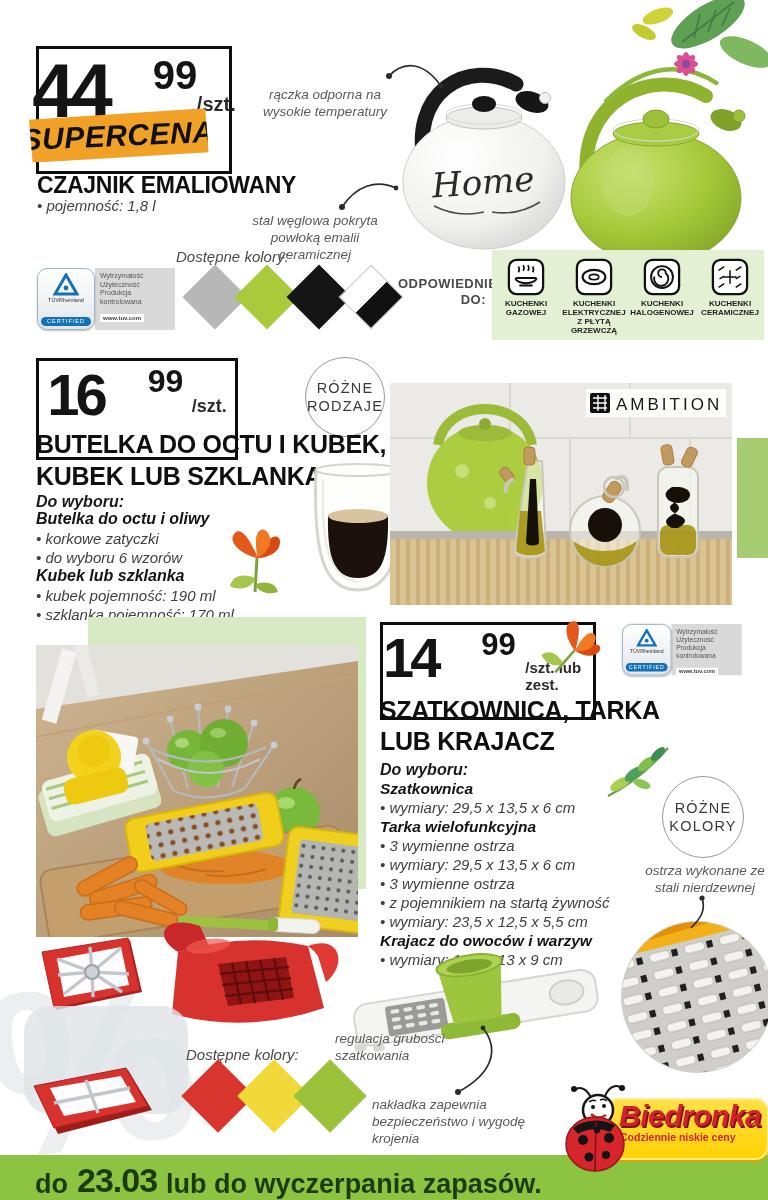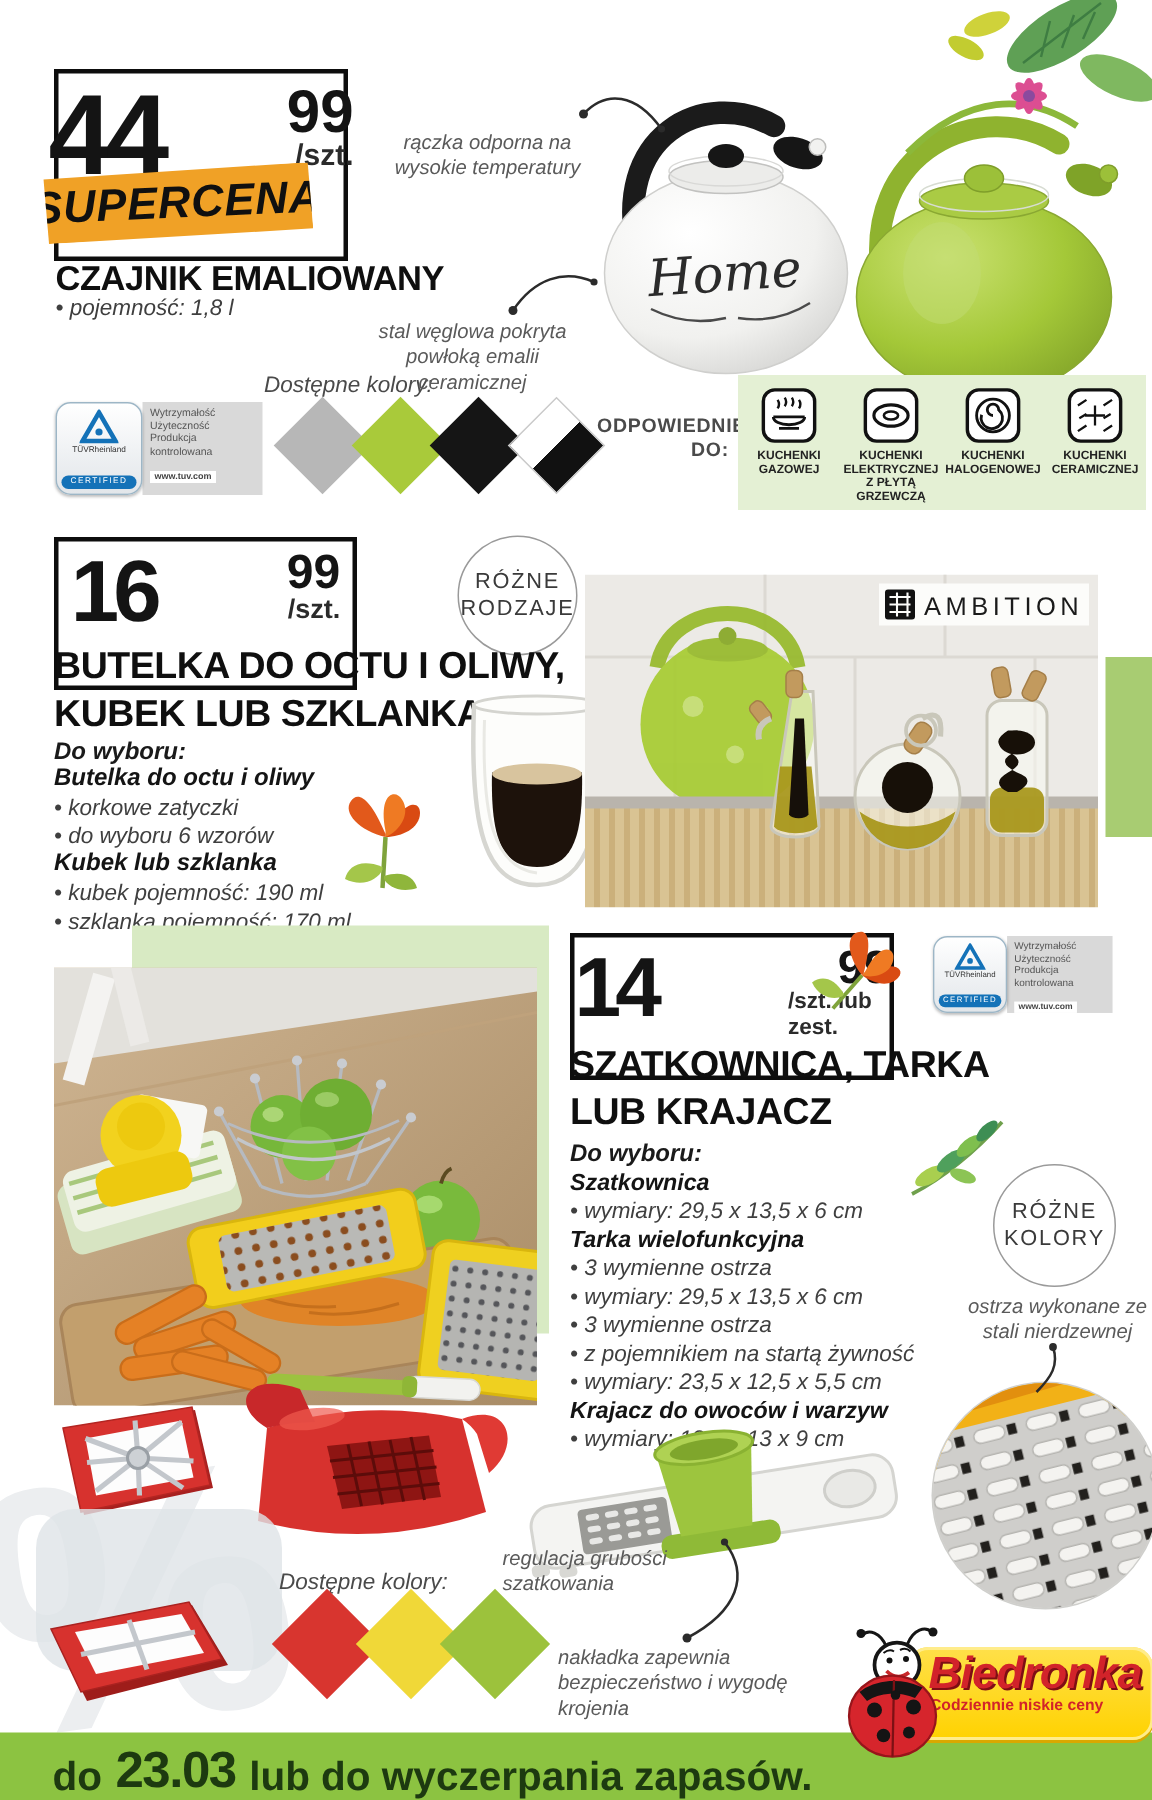--- a/index.html
+++ b/index.html
@@ -4,21 +4,21 @@
 <style>
   html,body{margin:0;padding:0;background:#fff;}
   #page{position:relative;width:768px;height:1200px;background:#fff;overflow:hidden;
         font-family:"Liberation Sans",sans-serif;color:#222;}
   .abs{position:absolute;}
 
   
   .pricebox{background:#fff;border:3px solid #0d0d0d;display:flex;align-items:flex-start;
             justify-content:center;padding-top:6px;gap:40px;}
   .p-main{font-weight:bold;color:#141414;letter-spacing:-4px;line-height:0.95;}
-  .p-col{display:flex;flex-direction:column;align-items:flex-end;margin-left:4px;}
+  .p-col{display:flex;flex-direction:column;align-items:flex-start;margin-left:4px;}
   .p-cents{font-weight:bold;color:#141414;line-height:0.9;}
   .p-unit{font-weight:bold;color:#2b2b2b;margin-left:44px;}
 
   .badge-supercena{background:#F0A126;color:#101010;font-weight:bold;font-style:italic;
       font-size:30px;letter-spacing:.5px;display:flex;align-items:center;justify-content:center;
       transform:rotate(-2.5deg);clip-path:polygon(1% 8%,99% 0%,100% 94%,2% 100%);}
 
   .sec-title{font-weight:bold;color:#0f0f0f;font-size:23px;letter-spacing:-0.3px;line-height:30px;}
   .choice{font-style:italic;font-weight:bold;font-size:16px;color:#1a1a1a;line-height:19px;}
   .bullets{font-style:italic;font-size:15px;color:#3f3f3f;line-height:19px;}
@@ -209,21 +209,21 @@
   <div class="abs pricebox" style="left:36px;top:358px;width:196px;height:90px;">
     <span class="p-main" style="font-size:58px;">16</span>
     <span class="p-col">
       <span class="p-cents" style="font-size:32px;">99</span>
       <span class="p-unit" style="font-size:18px;">/szt.</span>
     </span>
   </div>
   <div class="abs round-badge" style="left:305px;top:357px;width:78px;height:78px;">RÓŻNE RODZAJE</div>
 
   <div class="abs sec-title" style="left:36px;top:428px;font-size:25px;line-height:32px;">
-    <div>BUTELKA DO OCTU I OLIWY,</div>
+    <div>BUTELKA DO OCTU I KUBEK,</div>
     <div>KUBEK LUB SZKLANKA</div>
   </div>
   <div class="abs choice" style="left:36px;top:492px;">Do wyboru:</div>
   <div class="abs subhead" style="left:36px;top:510px;">Butelka do octu i oliwy</div>
   <div class="abs bullets" style="left:36px;top:529px;">
     <div class="bullet">korkowe zatyczki</div>
     <div class="bullet">do wyboru 6 wzorów</div>
   </div>
   <div class="abs subhead" style="left:36px;top:567px;">Kubek lub szklanka</div>
   <div class="abs bullets" style="left:36px;top:586px;">

